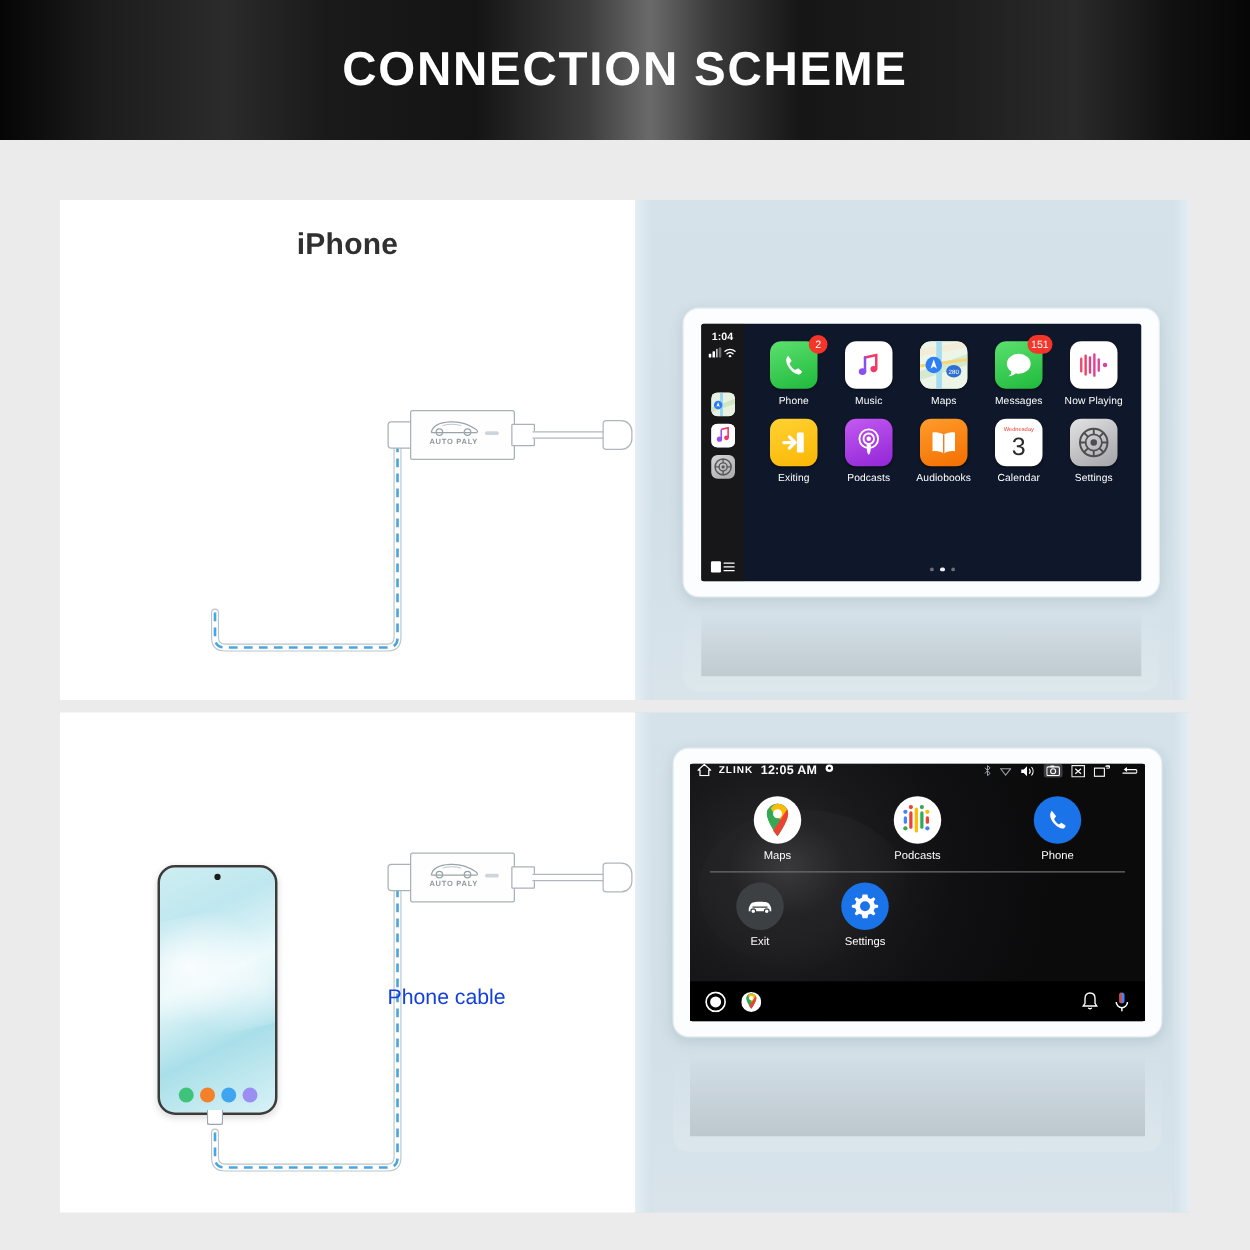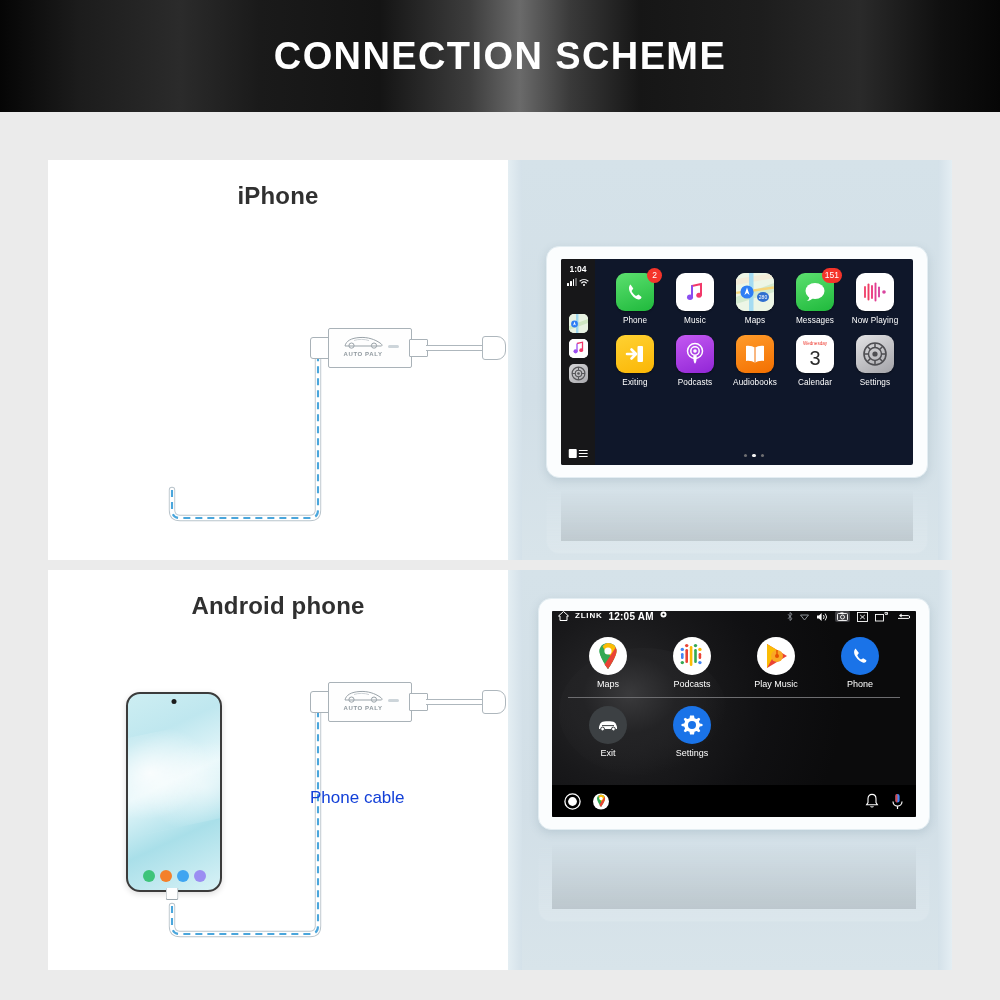--- a/index.html
+++ b/index.html
@@ -431,21 +431,20 @@
           <div style="width:382px;height:232px;background:#fbfdfe;border-radius:13px;border:1px solid #e3edf2;box-sizing:border-box;padding:12px 14px;">
             <div style="width:100%;height:100%;background:#111114;"></div>
           </div>
         </div>
       </div>
     </div>
 
     <div class="row row-bot">
 
       <div class="cell-left">
-        <div class="section-title android">Android phone</div>
 
         <svg class="cable" viewBox="0 0 460 400">
           <path d="M124,336 L124,356 Q124,364 132,364 L262,364 Q270,364 270,356 L270,137 Q270,130 278,130 L330,130" fill="none" stroke="#b9c4cb" stroke-width="6.4" stroke-linecap="round" stroke-linejoin="round"></path>
           <path d="M124,336 L124,356 Q124,364 132,364 L262,364 Q270,364 270,356 L270,137 Q270,130 278,130 L330,130" fill="none" stroke="#ffffff" stroke-width="4.6" stroke-linecap="round" stroke-linejoin="round"></path>
           <path d="M124,336 L124,356 Q124,364 132,364 L262,364 Q270,364 270,356 L270,137 Q270,130 278,130 L330,130" fill="none" stroke="#4aa6dc" stroke-width="2.1" stroke-linecap="butt" stroke-dasharray="7 5" stroke-linejoin="round"></path>
         </svg>
 
         <div class="androidphone">
           <div class="swirl"></div>
           <div class="punch"></div>
@@ -560,33 +559,20 @@
                         <rect x="20.6" y="11" width="2.6" height="6" rx="1.3" fill="#ea4335"></rect>
                         <circle cx="4.3" cy="7.4" r="1.7" fill="#4285f4"></circle>
                           <circle cx="8.7" cy="3.6" r="1.7" fill="#ea4335"></circle>
                         <circle cx="17.5" cy="3.6" r="1.7" fill="#34a853"></circle>
                           <circle cx="21.9" cy="7.4" r="1.7" fill="#fbbc05"></circle>
                         <circle cx="4.3" cy="20.6" r="1.7" fill="#34a853"></circle>
                           <circle cx="21.9" cy="20.6" r="1.7" fill="#4285f4"></circle>
                         </svg>
                     </div>
                     <div class="aa-name">Podcasts</div>
-                  </div>
-                  <div class="aa-cell">
-                    <div class="aa-ic" style="background:#fff;">
-                      <svg width="30" height="30" viewBox="0 0 30 30">
-                        <path d="M6,3 L26,15 L6,27Z" fill="#ea4335"></path>
-                        <path d="M6,3 L26,15 L6,27Z" fill="url(#g1)" opacity="0"></path>
-                        <path d="M6,3 L16,9 L6,27Z" fill="#fbbc05"></path>
-                        <circle cx="16" cy="15" r="6" fill="#f9a825"></circle>
-                        <circle cx="16" cy="15" r="2" fill="#e65100"></circle>
-                        <path d="M16,9 L16,14" stroke="#e65100" stroke-width="1.4"></path>
-                        </svg>
-                    </div>
-                    <div class="aa-name">Play Music</div>
                   </div>
                   <div class="aa-cell">
                     <div class="aa-ic" style="background:#1a73e8;">
                       <svg width="22" height="22" viewBox="0 0 22 22">
                         <path d="M6.5,3.5 C5,5.2 4.4,7.8 6.6,11.6 C8.8,15.4 12.3,17.2 14.5,17.8 C16,18.2 17.6,16.8 17.4,15.3 L14.2,13.2 L12,14.6 C10.3,13.5 9,11.9 8.3,10.2 L9.9,8 Z" fill="#fff"></path>
                         </svg>
                     </div>
                     <div class="aa-name">Phone</div>
                   </div>
                 </div>

